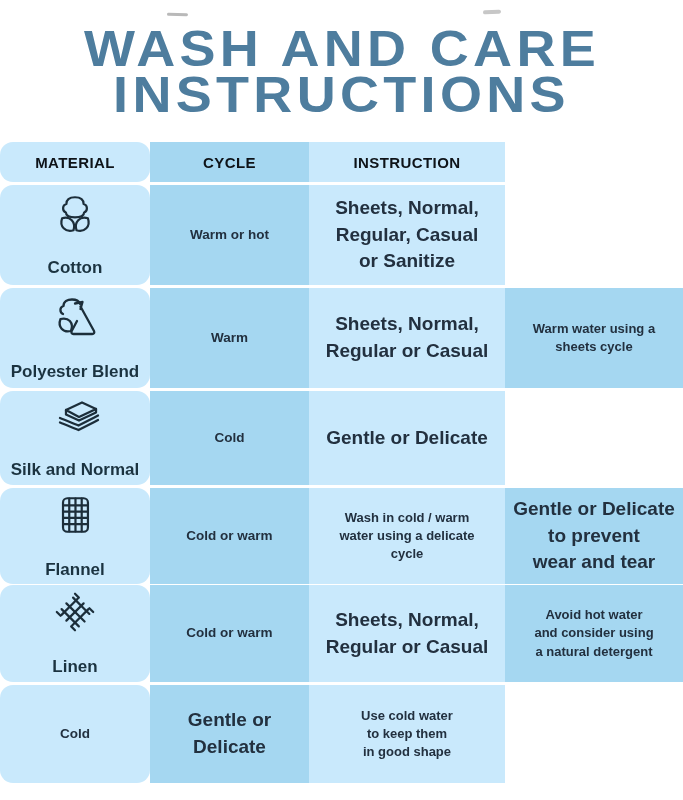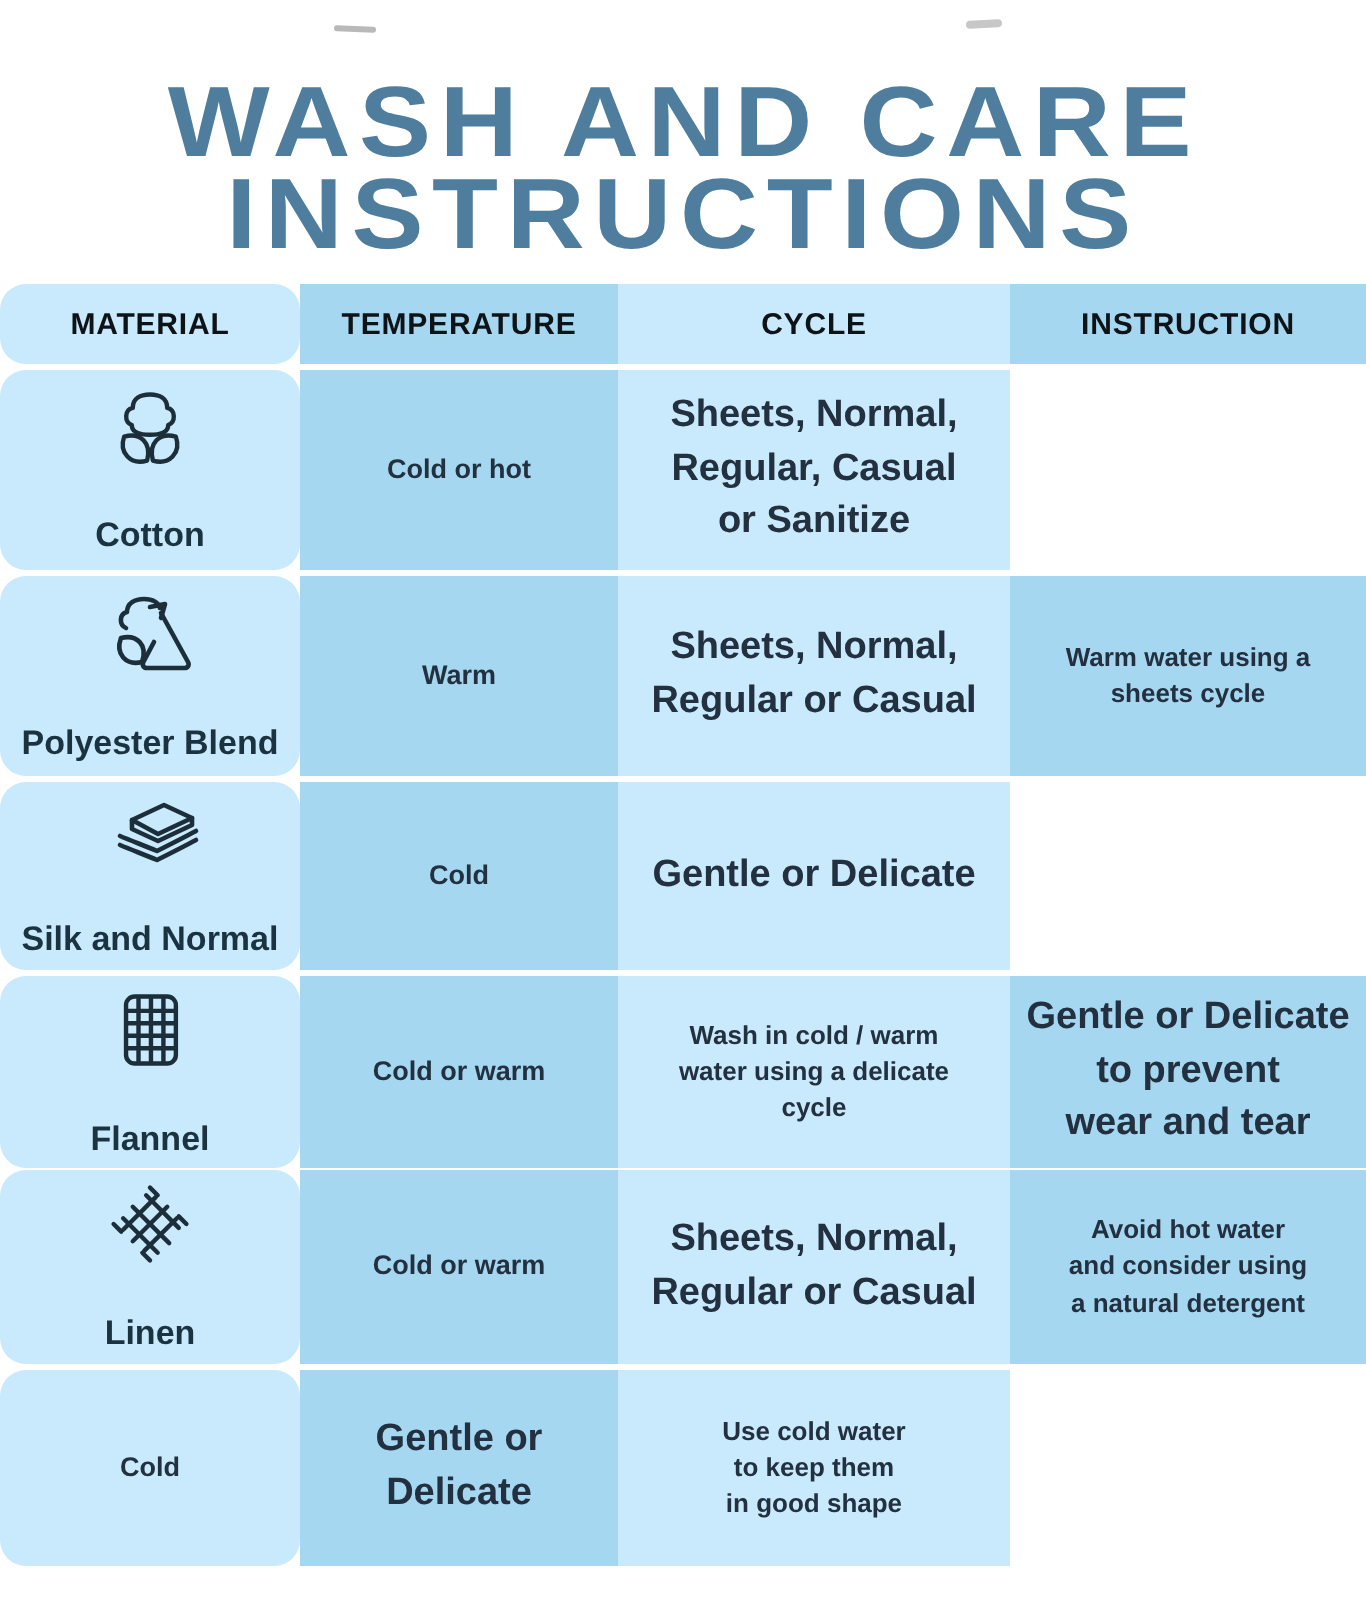--- a/index.html
+++ b/index.html
@@ -14,21 +14,21 @@
   *{box-sizing:border-box;margin:0;padding:0;}
   html,body{background:#f2f2f2;}
   body{width:683px;height:800px;margin:0 auto;position:relative;background:#ffffff;
        font-family:"Liberation Sans", sans-serif;overflow:hidden;}
 
   .tape{position:absolute;background:#b9b9b9;border-radius:2px;}
   .tape-1{left:167px;top:13px;width:21px;height:3px;transform:rotate(2deg);}
   .tape-2{left:483px;top:10px;width:18px;height:4px;transform:rotate(-3deg);opacity:.8;}
 
   .title-wrap{height:142px;display:flex;flex-direction:column;align-items:center;justify-content:flex-end;
-              padding-bottom:12px;}
+              padding-bottom:24px;}
   .title-line{color:var(--title-color);font-weight:bold;font-size:50px;line-height:.92;
               letter-spacing:4px;transform:scaleX(1.08);white-space:nowrap;}
 
   .table{width:683px;}
   .grid-row{display:grid;grid-template-columns:150px 159px 196px 178px;margin-bottom:3px;}
   .grid-row > div:nth-child(1){background:var(--col-light);border-radius:13px;}
   .grid-row > div:nth-child(2){background:var(--col-dark);}
   .grid-row > div:nth-child(3){background:var(--col-light);}
   .grid-row > div:nth-child(4){background:var(--col-dark);}
 
@@ -63,35 +63,34 @@
 
 <div class="title-wrap">
   <div class="title-line">WASH AND CARE</div>
   <div class="title-line">INSTRUCTIONS</div>
 </div>
 
 <div class="table">
 
   <div class="grid-row header-row">
     <div class="header-cell">MATERIAL</div>
-    <div class="header-cell">TEMPERATURE</div>
     <div class="header-cell">CYCLE</div>
     <div class="header-cell">INSTRUCTION</div>
   </div>
 
   <div class="grid-row r1">
     <div class="material-cell">
       <svg width="46" height="44" viewBox="0 0 48 46">
         <path class="icn" d="M14.5 21.5 C10.5 20 10.5 13.5 15 12.5 C15 7.5 19 5.5 24 5.5 C29 5.5 33 7.5 33 12.5 C37.5 13.5 37.5 20 33.5 21.5 C33.5 25 29.5 26.5 24 26.5 C18.5 26.5 14.5 25 14.5 21.5 Z"></path>
         <path class="icn" d="M22.5 40 C14 42.5 7.5 36 10.5 27.5 C19 25 25 31 22.5 40 Z"></path>
         <path class="icn" d="M25.5 40 C34 42.5 40.5 36 37.5 27.5 C29 25 23 31 25.5 40 Z"></path>
       </svg>
       <div class="material-label">Cotton</div>
     </div>
-    <div class="cell">Cold or hot</div>
+    <div class="cell">Warm or hot</div>
     <div class="cell cycle-cell">Sheets, Normal,
 Regular, Casual
 or Sanitize</div>
   </div>
 
   <div class="grid-row r2">
     <div class="material-cell">
       <svg width="48" height="46" viewBox="0 0 48 46">
         <path class="icn" d="M12 20 C8.5 18.5 8.5 13 12.5 12 C12.5 7.5 16.5 5.5 21 5.5 C25 5.5 28 7 29 10"></path>
         <path class="icn" d="M20 37 C12 39 6.5 33 9.5 25 C17.5 23 23 28.5 20 37 Z"></path>

